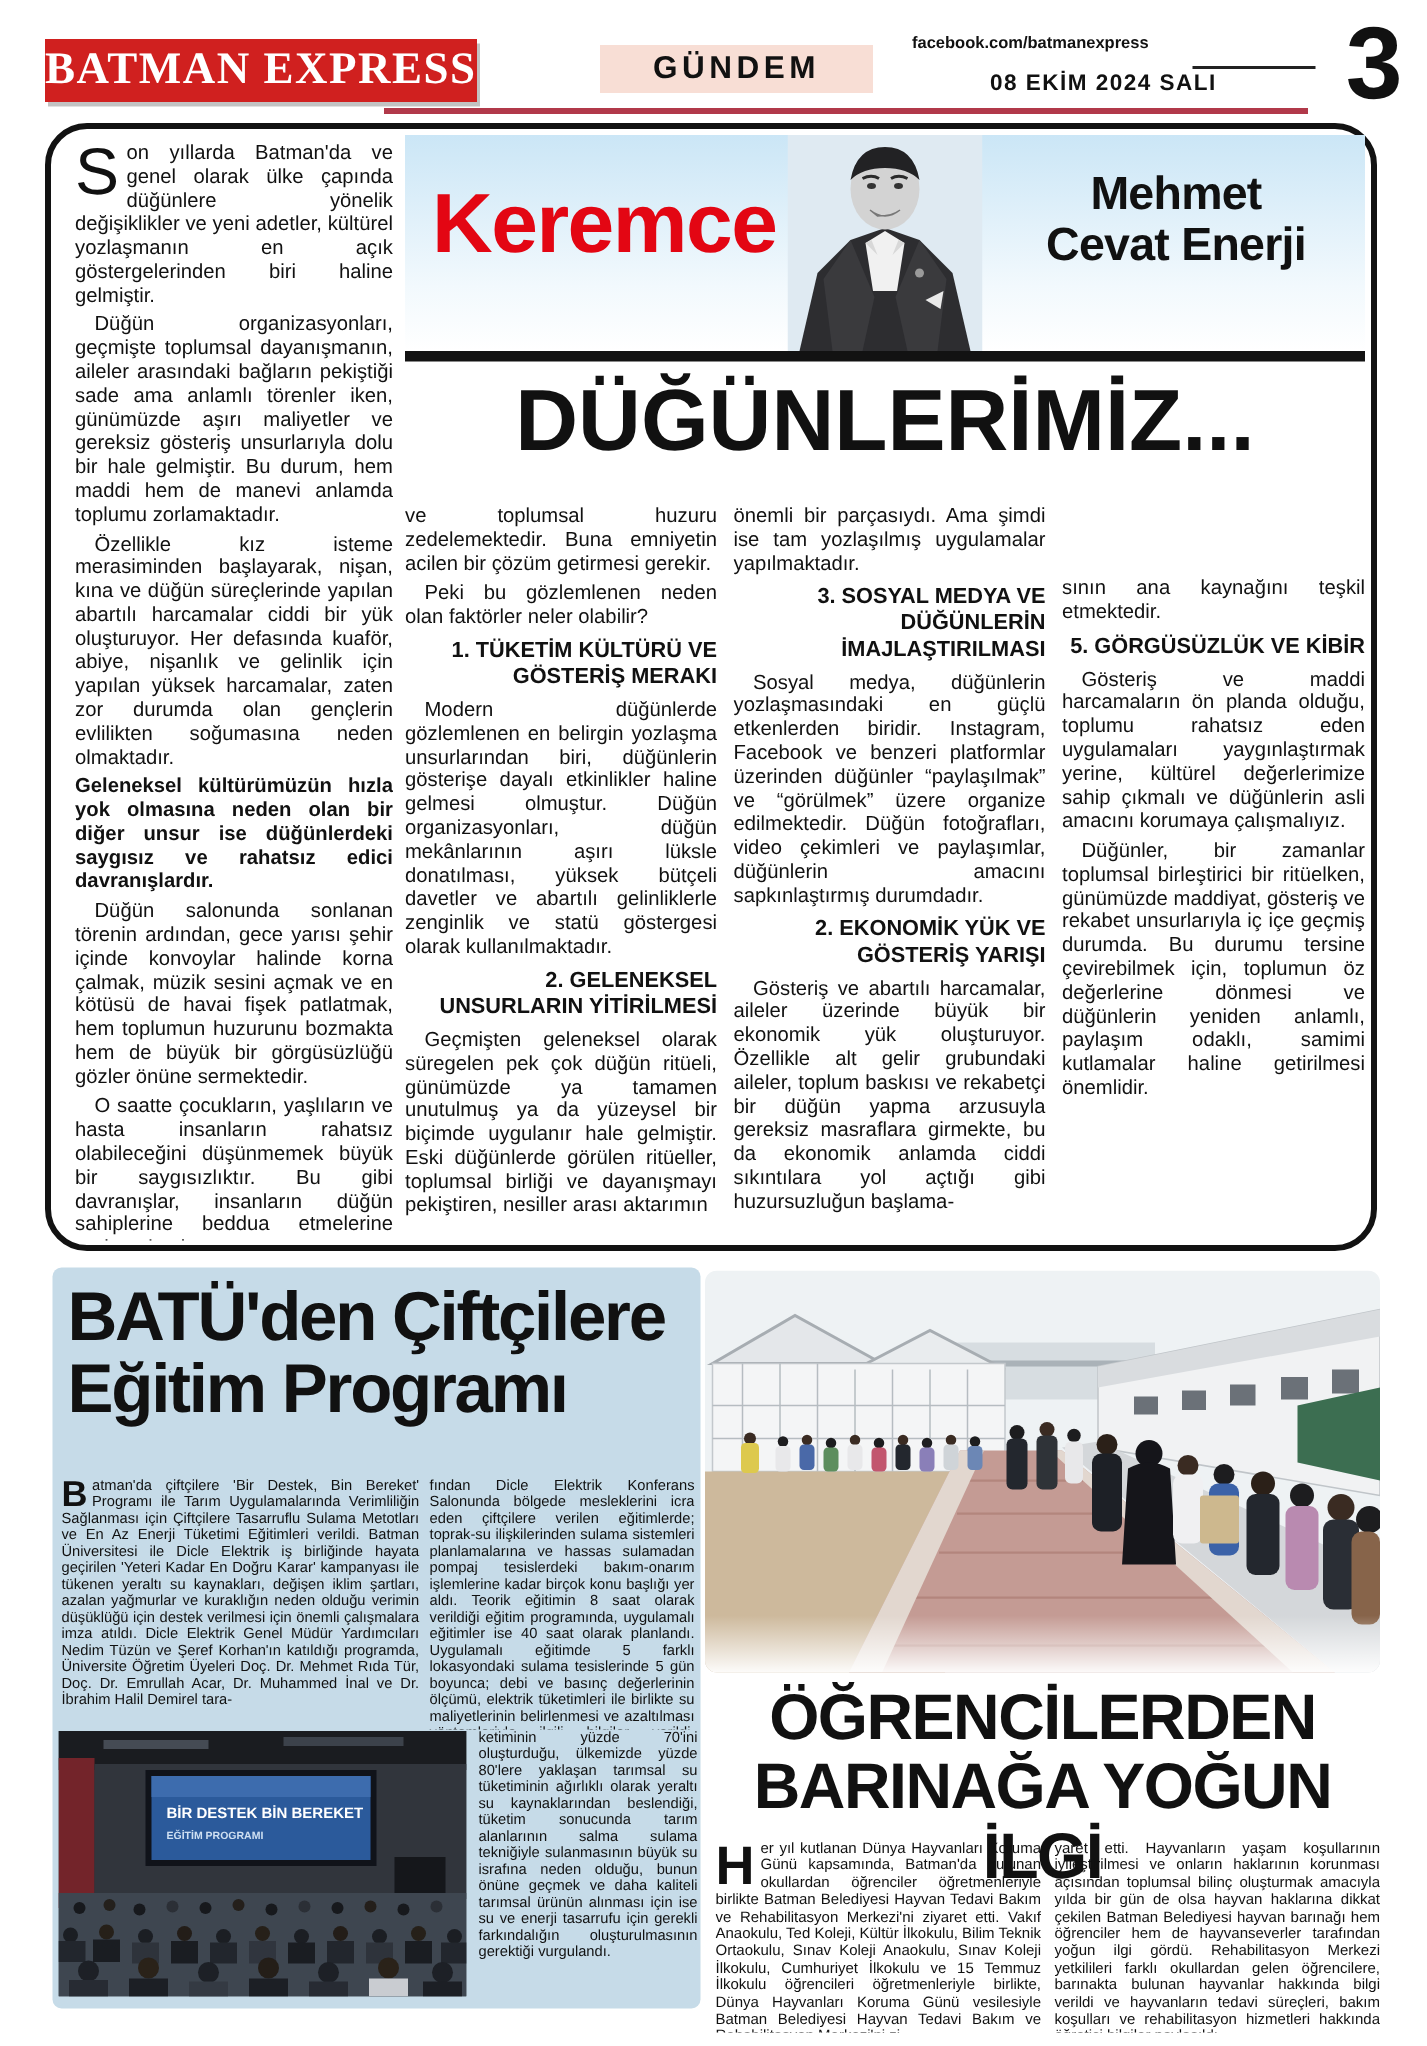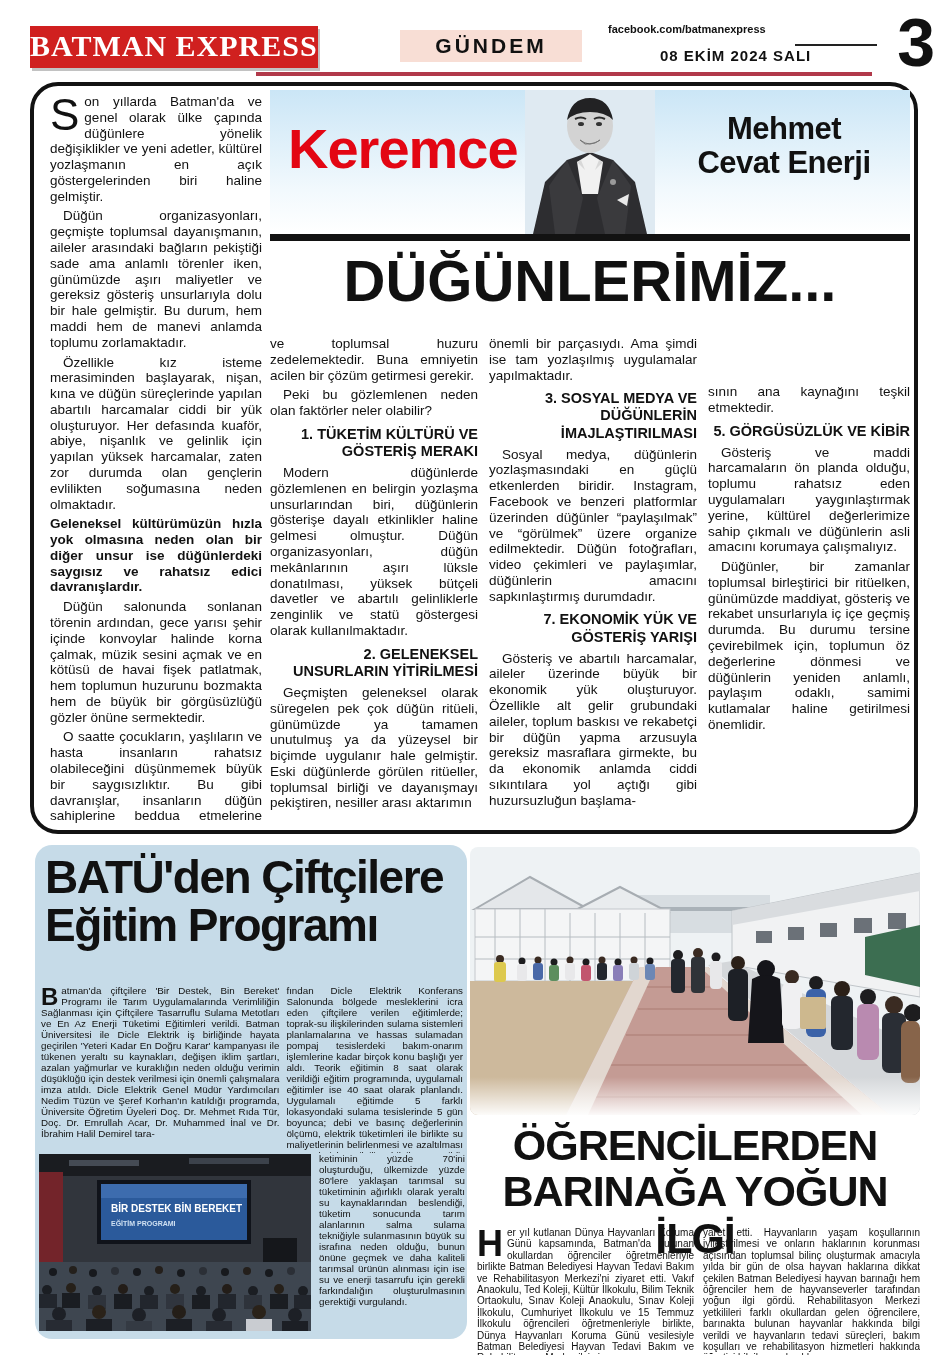--- a/index.html
+++ b/index.html
@@ -40,21 +40,21 @@
           letter-spacing:-1px;}
   .kauthor{position:absolute;right:6px;top:22px;width:240px;text-align:center;
           font-size:31px;font-weight:bold;line-height:1.1;letter-spacing:-0.5px;}
   .kphoto{position:absolute;left:255px;top:0;width:130px;height:144px;}
   .kdivider{position:absolute;left:236px;top:148px;width:640px;height:7px;background:#121212;}
   .kheadline{position:absolute;left:236px;top:160px;width:640px;text-align:center;
           font-size:58px;font-weight:bold;letter-spacing:0px;line-height:1.2;}
 
   
   .bpanel{position:absolute;left:35px;top:845px;width:432px;height:494px;background:#c6dbe8;
-          border-radius:17px;}
+          border-radius:6px;}
   .bheadline{position:absolute;left:10px;top:8px;width:420px;font-size:46px;font-weight:bold;
           line-height:1.05;letter-spacing:-1.5px;}
   .bcols{position:absolute;left:6px;top:141px;width:422px;height:167px;display:flex;gap:7px;
           overflow:hidden;}
   .btxt{font-size:9.8px;line-height:1.12;text-align:justify;}
   .bcol1{flex:1.35;}
   .bcol2{flex:1;}
   .bbottom{position:absolute;left:4px;top:309px;width:426px;height:180px;display:flex;gap:8px;}
   .confphoto{width:272px;height:177px;flex:none;}
   .bcol3{flex:1;overflow:hidden;}
@@ -128,21 +128,21 @@
       <div class="sect">1. TÜKETİM KÜLTÜRÜ VE GÖSTERİŞ MERAKI</div>
       <p class="ind">Modern düğünlerde gözlemlenen en belirgin yozlaşma unsurlarından biri, düğünlerin gösterişe dayalı etkinlikler haline gelmesi olmuştur. Düğün organizasyonları, düğün mekânlarının aşırı lüksle donatılması, yüksek bütçeli davetler ve abartılı gelinliklerle zenginlik ve statü göstergesi olarak kullanılmaktadır.</p>
       <div class="sect">2. GELENEKSEL UNSURLARIN YİTİRİLMESİ</div>
       <p class="ind">Geçmişten geleneksel olarak süregelen pek çok düğün ritüeli, günümüzde ya tamamen unutulmuş ya da yüzeysel bir biçimde uygulanır hale gelmiştir. Eski düğünlerde görülen ritüeller, toplumsal birliği ve dayanışmayı pekiştiren, nesiller arası aktarımın</p>
     </div>
 
     <div class="kcol" id="c3">
       <p>önemli bir parçasıydı. Ama şimdi ise tam yozlaşılmış uygulamalar yapılmaktadır.</p>
       <div class="sect">3. SOSYAL MEDYA VE DÜĞÜNLERİN İMAJLAŞTIRILMASI</div>
       <p class="ind">Sosyal medya, düğünlerin yozlaşmasındaki en güçlü etkenlerden biridir. Instagram, Facebook ve benzeri platformlar üzerinden düğünler “paylaşılmak” ve “görülmek” üzere organize edilmektedir. Düğün fotoğrafları, video çekimleri ve paylaşımlar, düğünlerin amacını sapkınlaştırmış durumdadır.</p>
-      <div class="sect">7. EKONOMİK YÜK VE GÖSTERİŞ YARIŞI</div>
+      <div class="sect">2. EKONOMİK YÜK VE GÖSTERİŞ YARIŞI</div>
       <p class="ind">Gösteriş ve abartılı harcamalar, aileler üzerinde büyük bir ekonomik yük oluşturuyor. Özellikle alt gelir grubundaki aileler, toplum baskısı ve rekabetçi bir düğün yapma arzusuyla gereksiz masraflara girmekte, bu da ekonomik anlamda ciddi sıkıntılara yol açtığı gibi huzursuzluğun başlama-</p>
     </div>
 
     <div class="kcol" id="c4">
       <p>sının ana kaynağını teşkil etmektedir.</p>
       <div class="sect">5. GÖRGÜSÜZLÜK VE KİBİR</div>
       <p class="ind">Gösteriş ve maddi harcamaların ön planda olduğu, toplumu rahatsız eden uygulamaları yaygınlaştırmak yerine, kültürel değerlerimize sahip çıkmalı ve düğünlerin asli amacını korumaya çalışmalıyız.</p>
       <p class="ind">Düğünler, bir zamanlar toplumsal birleştirici bir ritüelken, günümüzde maddiyat, gösteriş ve rekabet unsurlarıyla iç içe geçmiş durumda. Bu durumu tersine çevirebilmek için, toplumun öz değerlerine dönmesi ve düğünlerin yeniden anlamlı, paylaşım odaklı, samimi kutlamalar haline getirilmesi önemlidir.</p>
     </div>
   </div>

